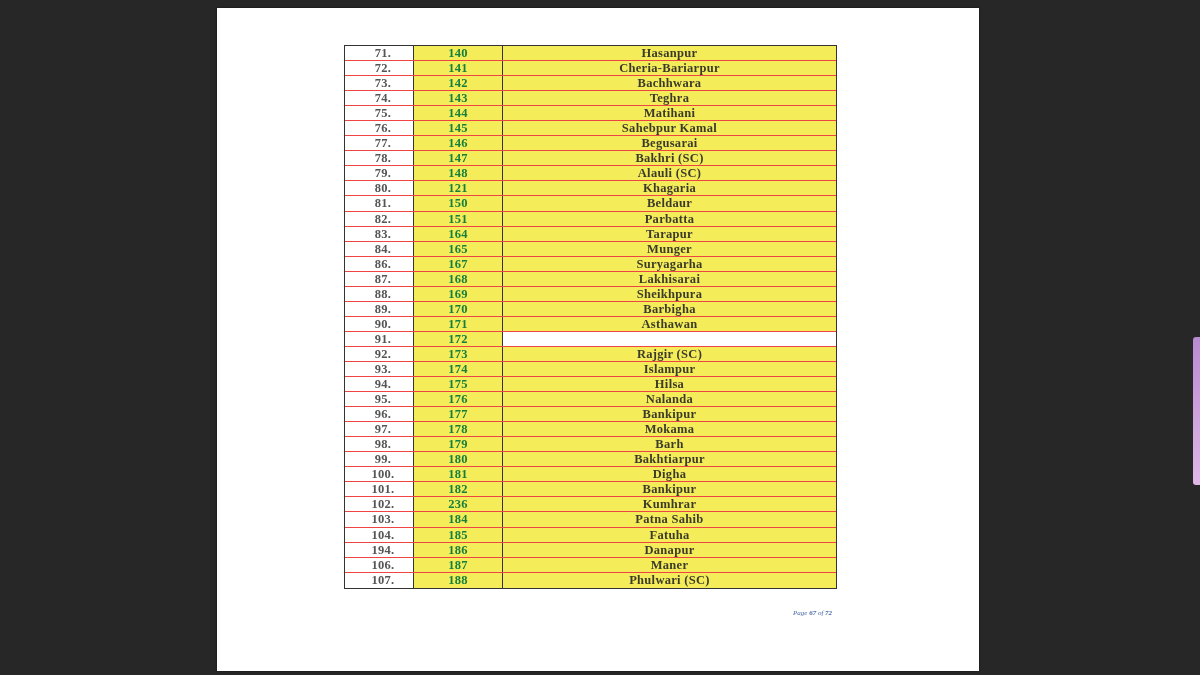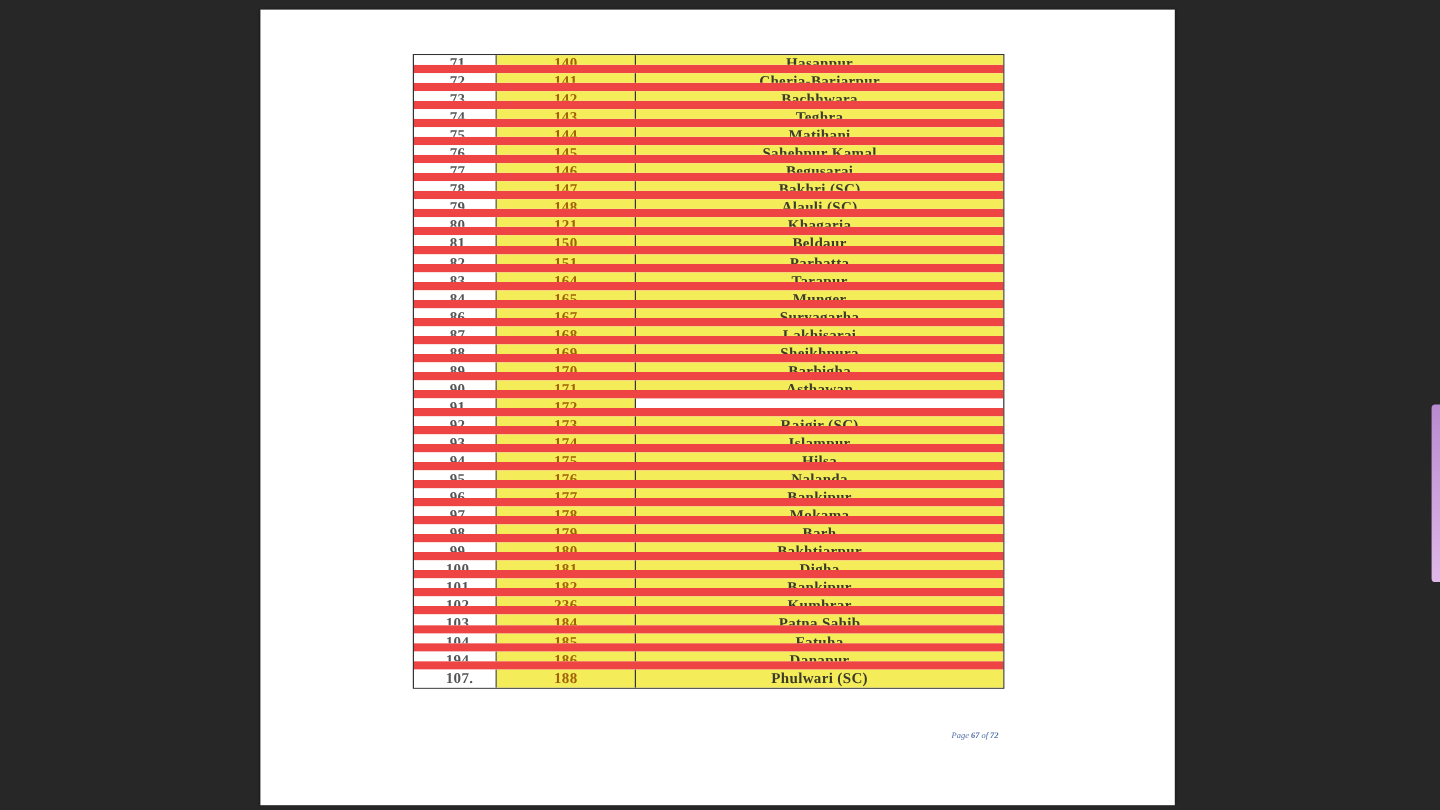--- a/index.html
+++ b/index.html
@@ -9,29 +9,29 @@
     font-family:"Liberation Serif", "DejaVu Serif", serif;
   }
   .page {
     position:absolute; left:217px; top:8px; width:762px; height:663px;
     background:#ffffff; box-shadow:0 0 2px #111;
   }
   .table {
     position:absolute; left:127px; top:37px; width:491px;
     border:1.5px solid #333; border-collapse:collapse;
   }
-  .row { display:flex; height:15.05px; box-sizing:border-box; border-bottom:7px solid #ef4444; }
+  .row { display:flex; height:15.05px; box-sizing:border-box; border-bottom:1px solid #ef4444; }
   .row:last-child { border-bottom:none;justify-content:flex-end; }
   .cell {
     box-sizing:border-box; font-size:12.5px; line-height:14px;
     font-weight:bold; color:#333; text-align:center; letter-spacing:0.3px;
     white-space:nowrap; overflow:hidden;
   }
   .c-sno { width:69px; background:#fff; border-right:1.5px solid #333; color:#555; padding-left:8px; }
-  .c-ac { width:116px; background:#f5ec5a; border-right:1.5px solid #333; color:#a16207; }
+  .c-ac { width:89px; background:#f5ec5a; border-right:1.5px solid #333; color:#15803d; }
   .c-name { flex:1; background:#f5ec5a; color:#3b3b2a; }
   .footer {
     position:absolute; left:576px; top:601px;
     font-size:7px; font-style:italic; color:#4a6ba8; font-family:"Liberation Serif", serif;
   }
   .footer b { font-style:italic; }
   .scrollbar {
     position:absolute; left:1193px; top:337px; width:7px; height:148px;
     background:linear-gradient(#b88bd0,#e0b8e8); border-radius:3px 0 0 3px;
   }
@@ -202,20 +202,25 @@
       </div>
       <div class="row">
         <div class="cell c-sno">104.</div>
         <div class="cell c-ac">185</div>
         <div class="cell c-name">Fatuha</div>
       </div>
       <div class="row">
         <div class="cell c-sno">194.</div>
         <div class="cell c-ac">186</div>
         <div class="cell c-name">Danapur</div>
+      </div>
+      <div class="row">
+        <div class="cell c-sno">106.</div>
+        <div class="cell c-ac">187</div>
+        <div class="cell c-name">Maner</div>
       </div>
       <div class="row">
         <div class="cell c-sno">107.</div>
         <div class="cell c-ac">188</div>
         <div class="cell c-name">Phulwari (SC)</div>
       </div>
     </div>
   <div class="footer">
     <span>Page</span>
     <b>67</b>

